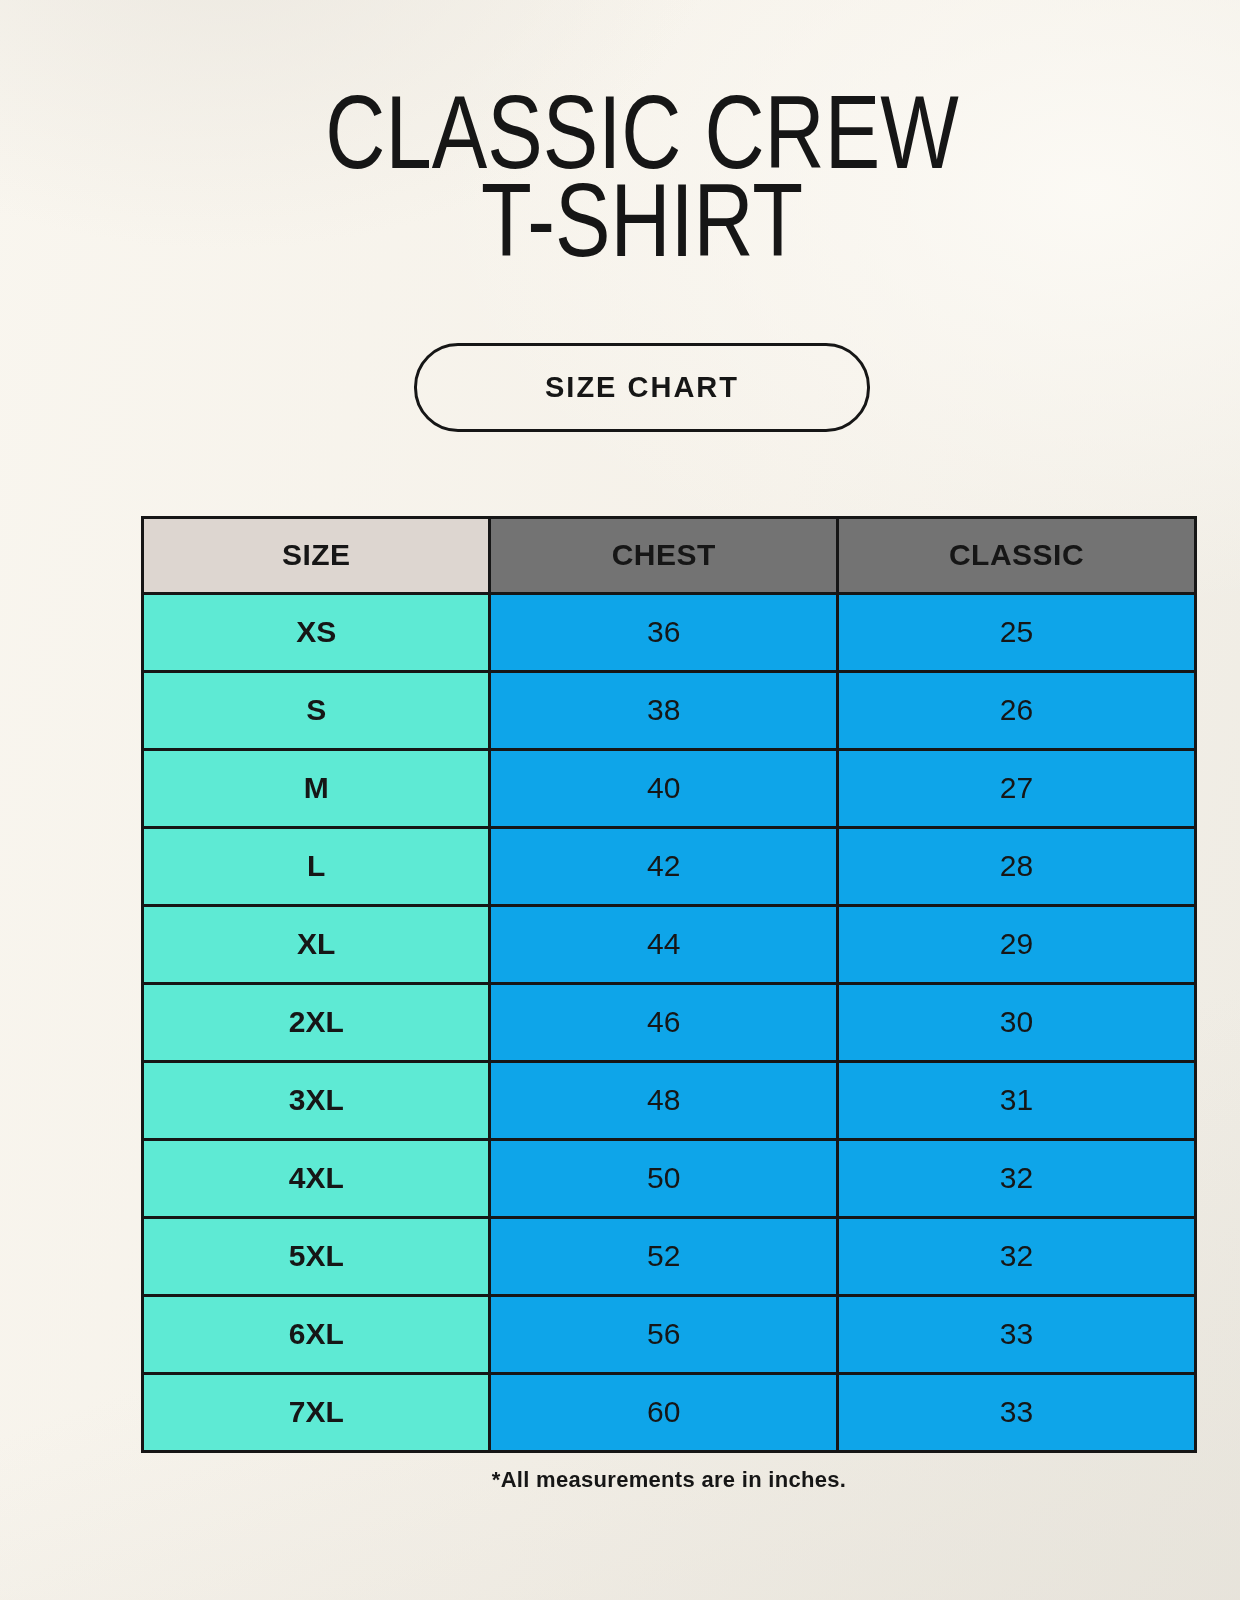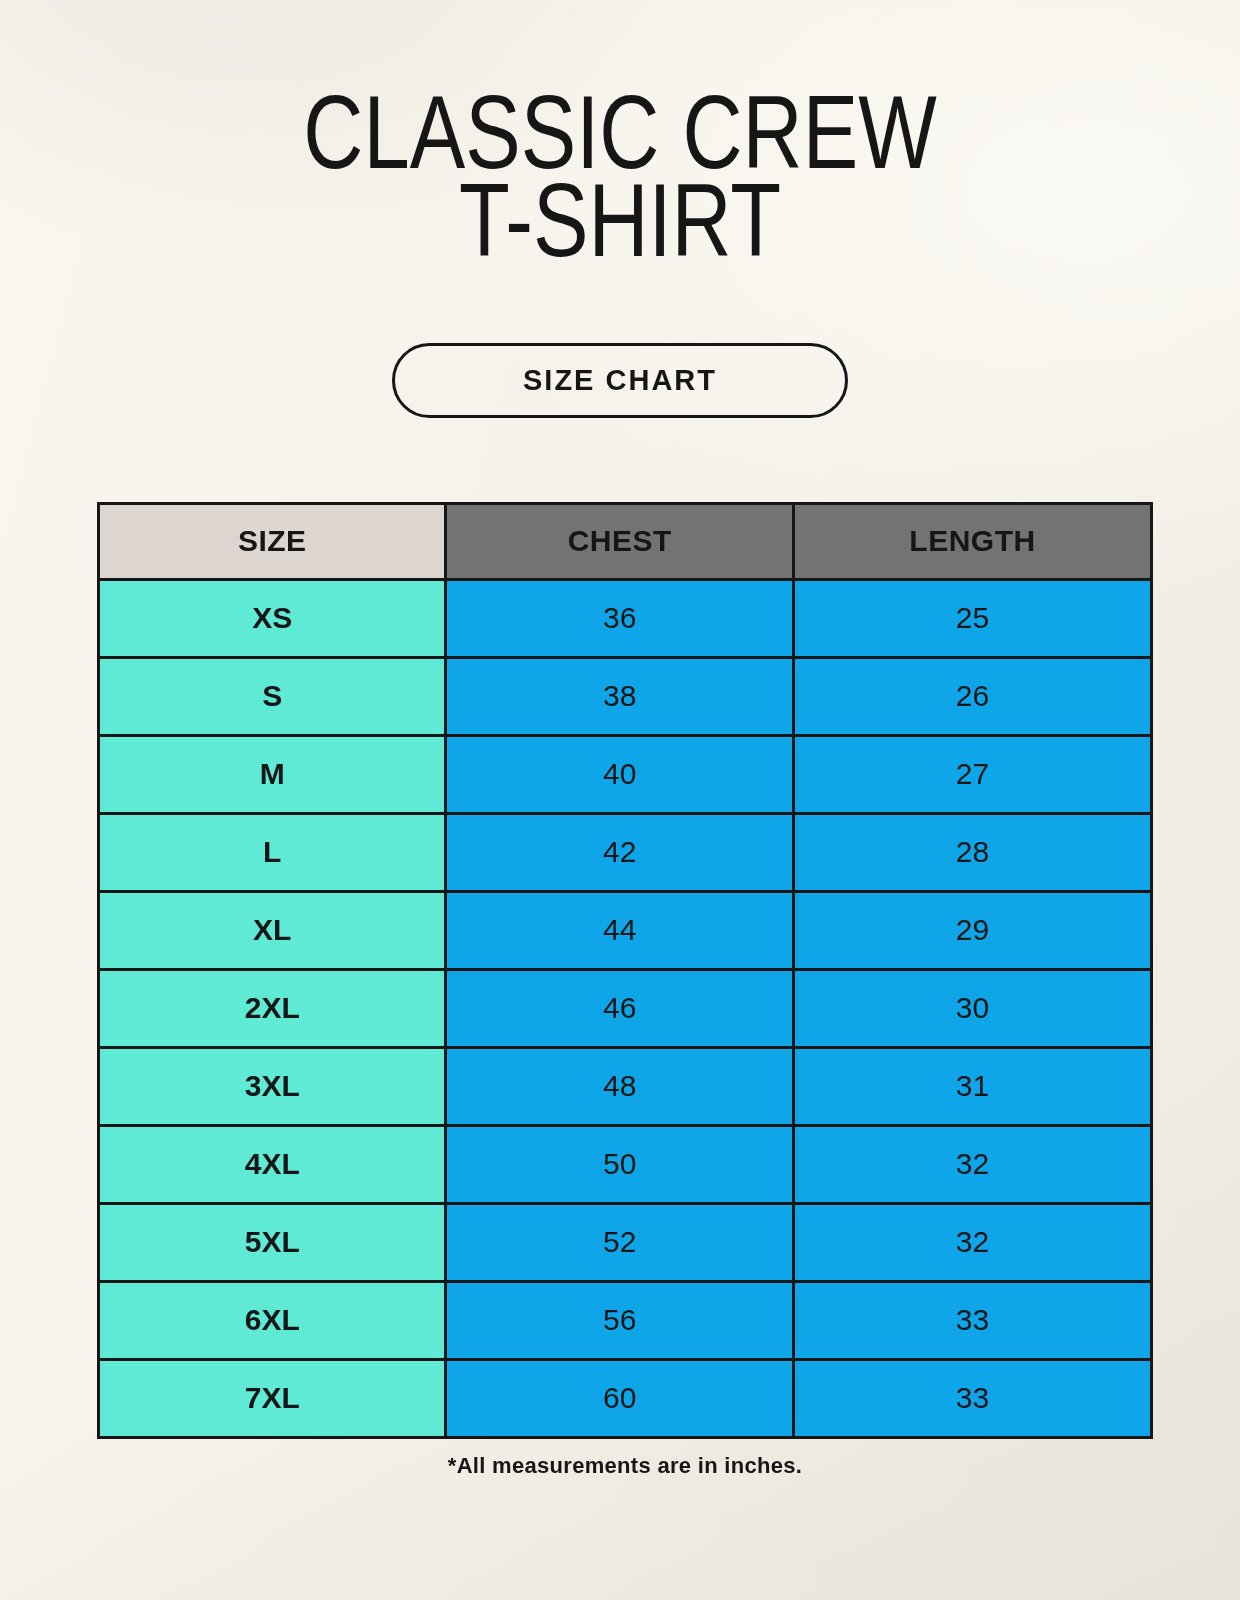--- a/index.html
+++ b/index.html
@@ -12,36 +12,36 @@
     overflow: hidden;
     position: relative;
     font-family: "Liberation Sans", sans-serif;
     color: #161616;
     background:
       linear-gradient(160deg, rgba(233,229,221,0) 70%, rgba(226,222,213,0.6) 100%),
       radial-gradient(900px 600px at 18% -5%, rgba(234,230,222,0.85), rgba(234,230,222,0) 55%),
       radial-gradient(1100px 700px at 88% 12%, rgba(252,250,245,0.95), rgba(252,250,245,0) 60%),
       linear-gradient(105deg, #f9f6ef 0%, #f5f1e9 55%, #eeebe3 100%);
   }
-  .page { position: relative; z-index: 1; }
+  .page { position: relative; z-index: 1; padding-left: 44px; }
 
   .title {
     margin: 88px 0 0 0;
     text-align: center;
     font-size: 104px;
     font-weight: 400;
     line-height: 0.85;
     letter-spacing: 0;
     transform: scaleX(0.8);
     color: #161616;
   }
 
   .badge {
     width: 456px;
-    height: 75px;
+    height: 89px;
     margin: 78px auto 4px auto;
     border: 3px solid #161616;
     border-radius: 44px;
     display: flex;
     align-items: center;
     justify-content: center;
     font-size: 29px;
     font-weight: bold;
     letter-spacing: 2px;
     background: transparent;
@@ -109,21 +109,21 @@
   <table class="size-chart">
     <colgroup>
       <col class="c-size">
         <col class="c-chest">
         <col class="c-length">
     </colgroup>
     <thead>
       <tr>
         <th class="col-size">SIZE</th>
         <th class="accent">CHEST</th>
-        <th class="accent">LENGTH</th>
+        <th class="accent">CLASSIC</th>
       </tr>
     </thead>
     <tbody id="size-rows">
         <tr>
           <td class="size-cell">XS</td>
           <td>36</td>
           <td>25</td>
         </tr>
         <tr>
           <td class="size-cell">S</td>

